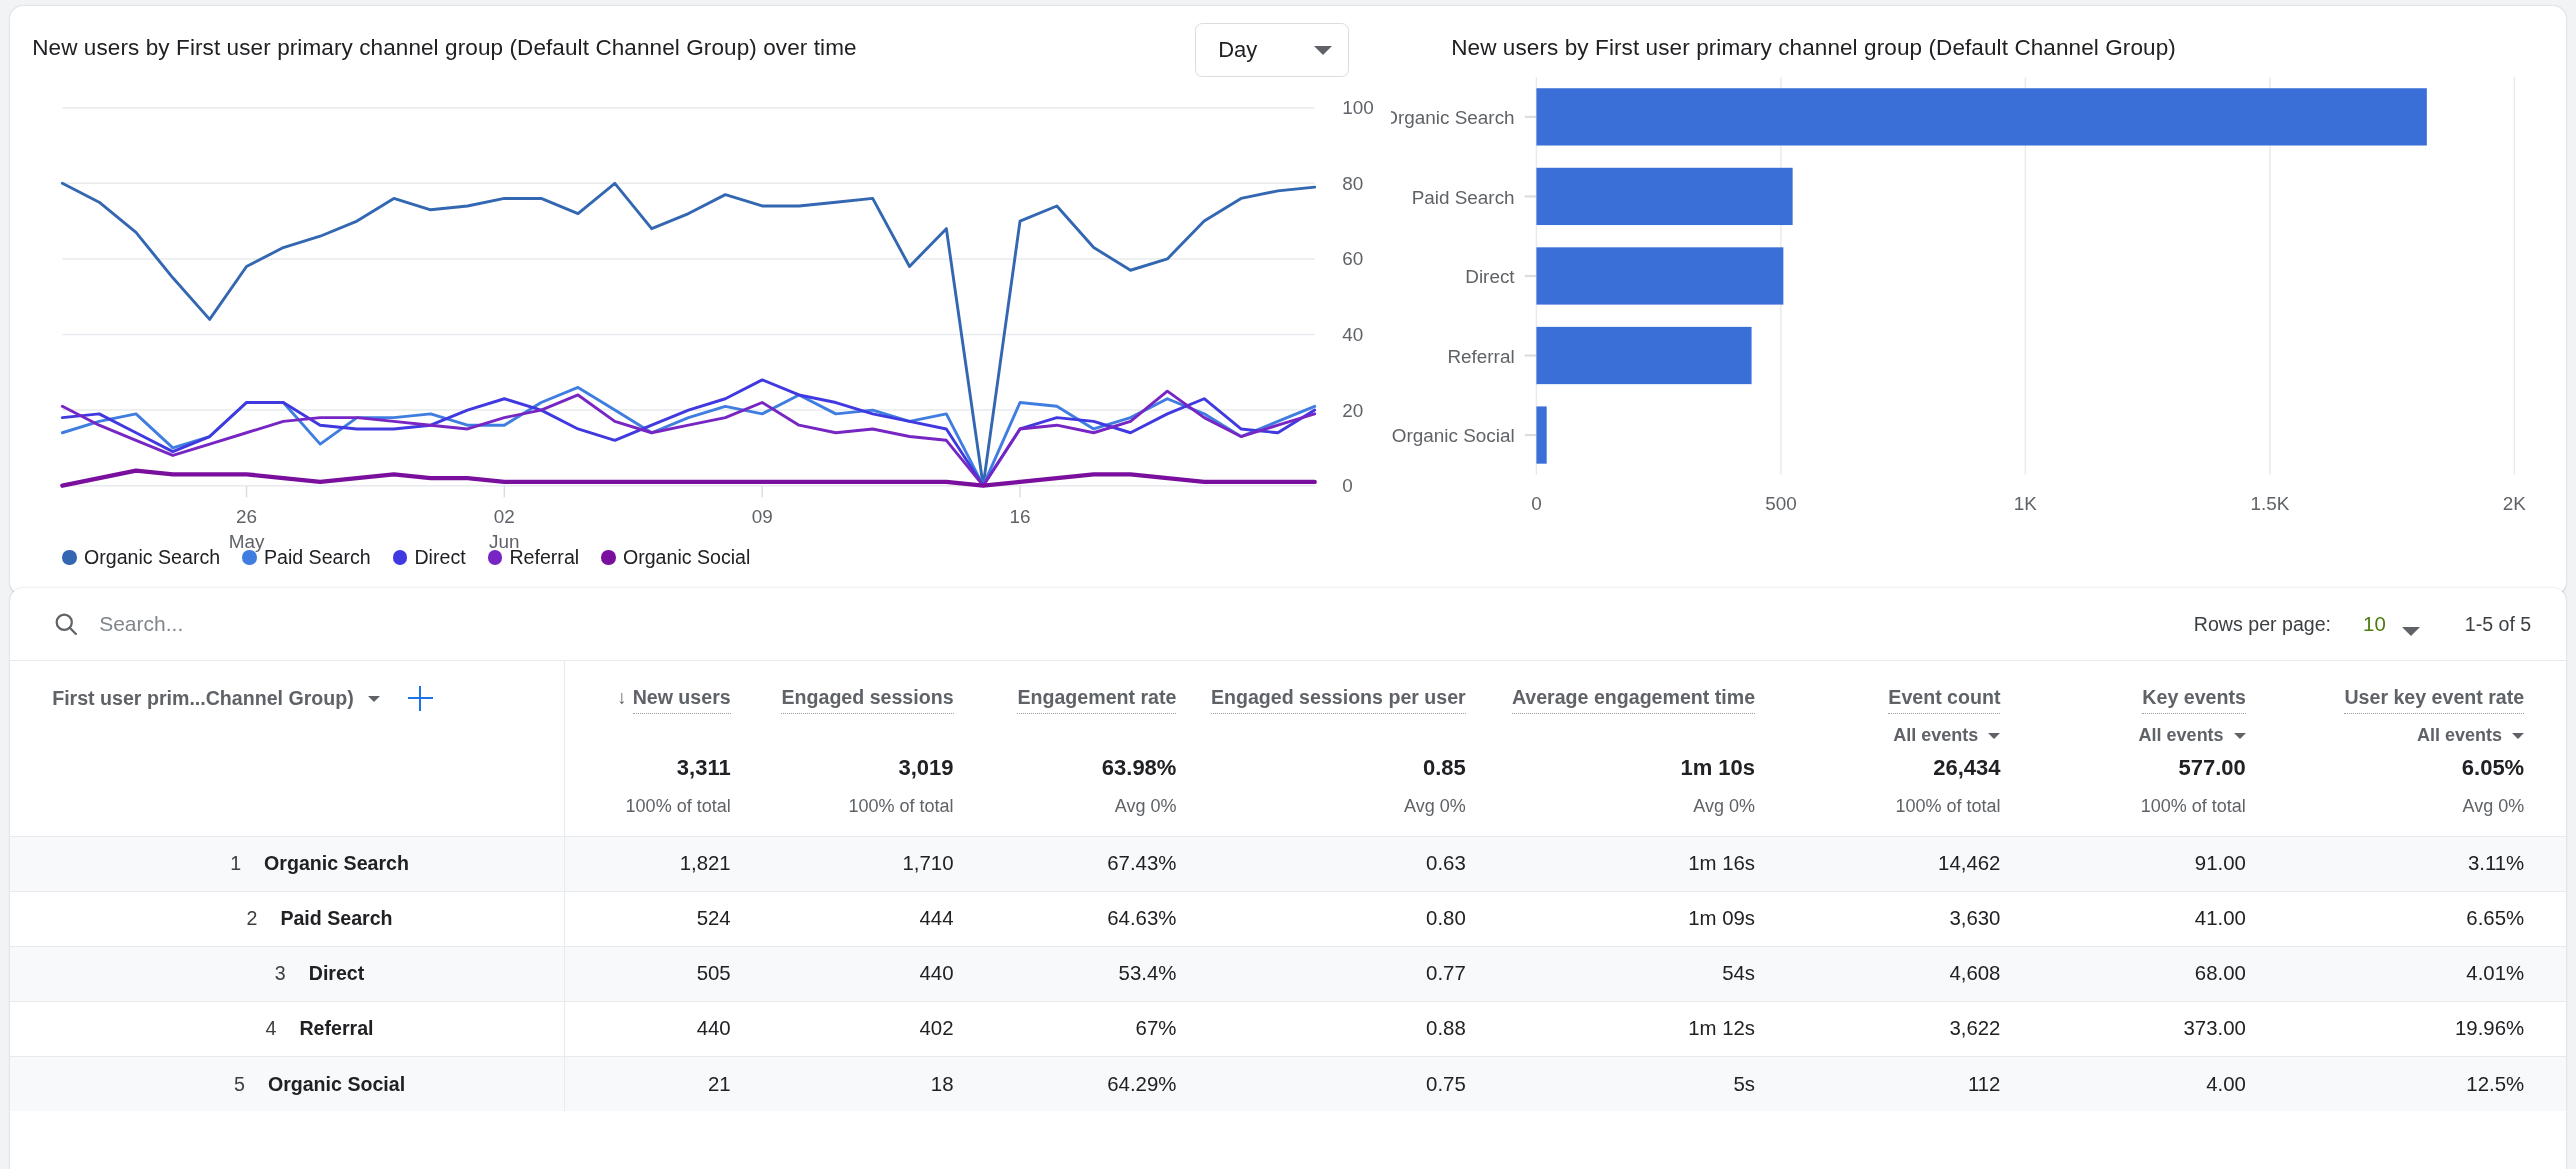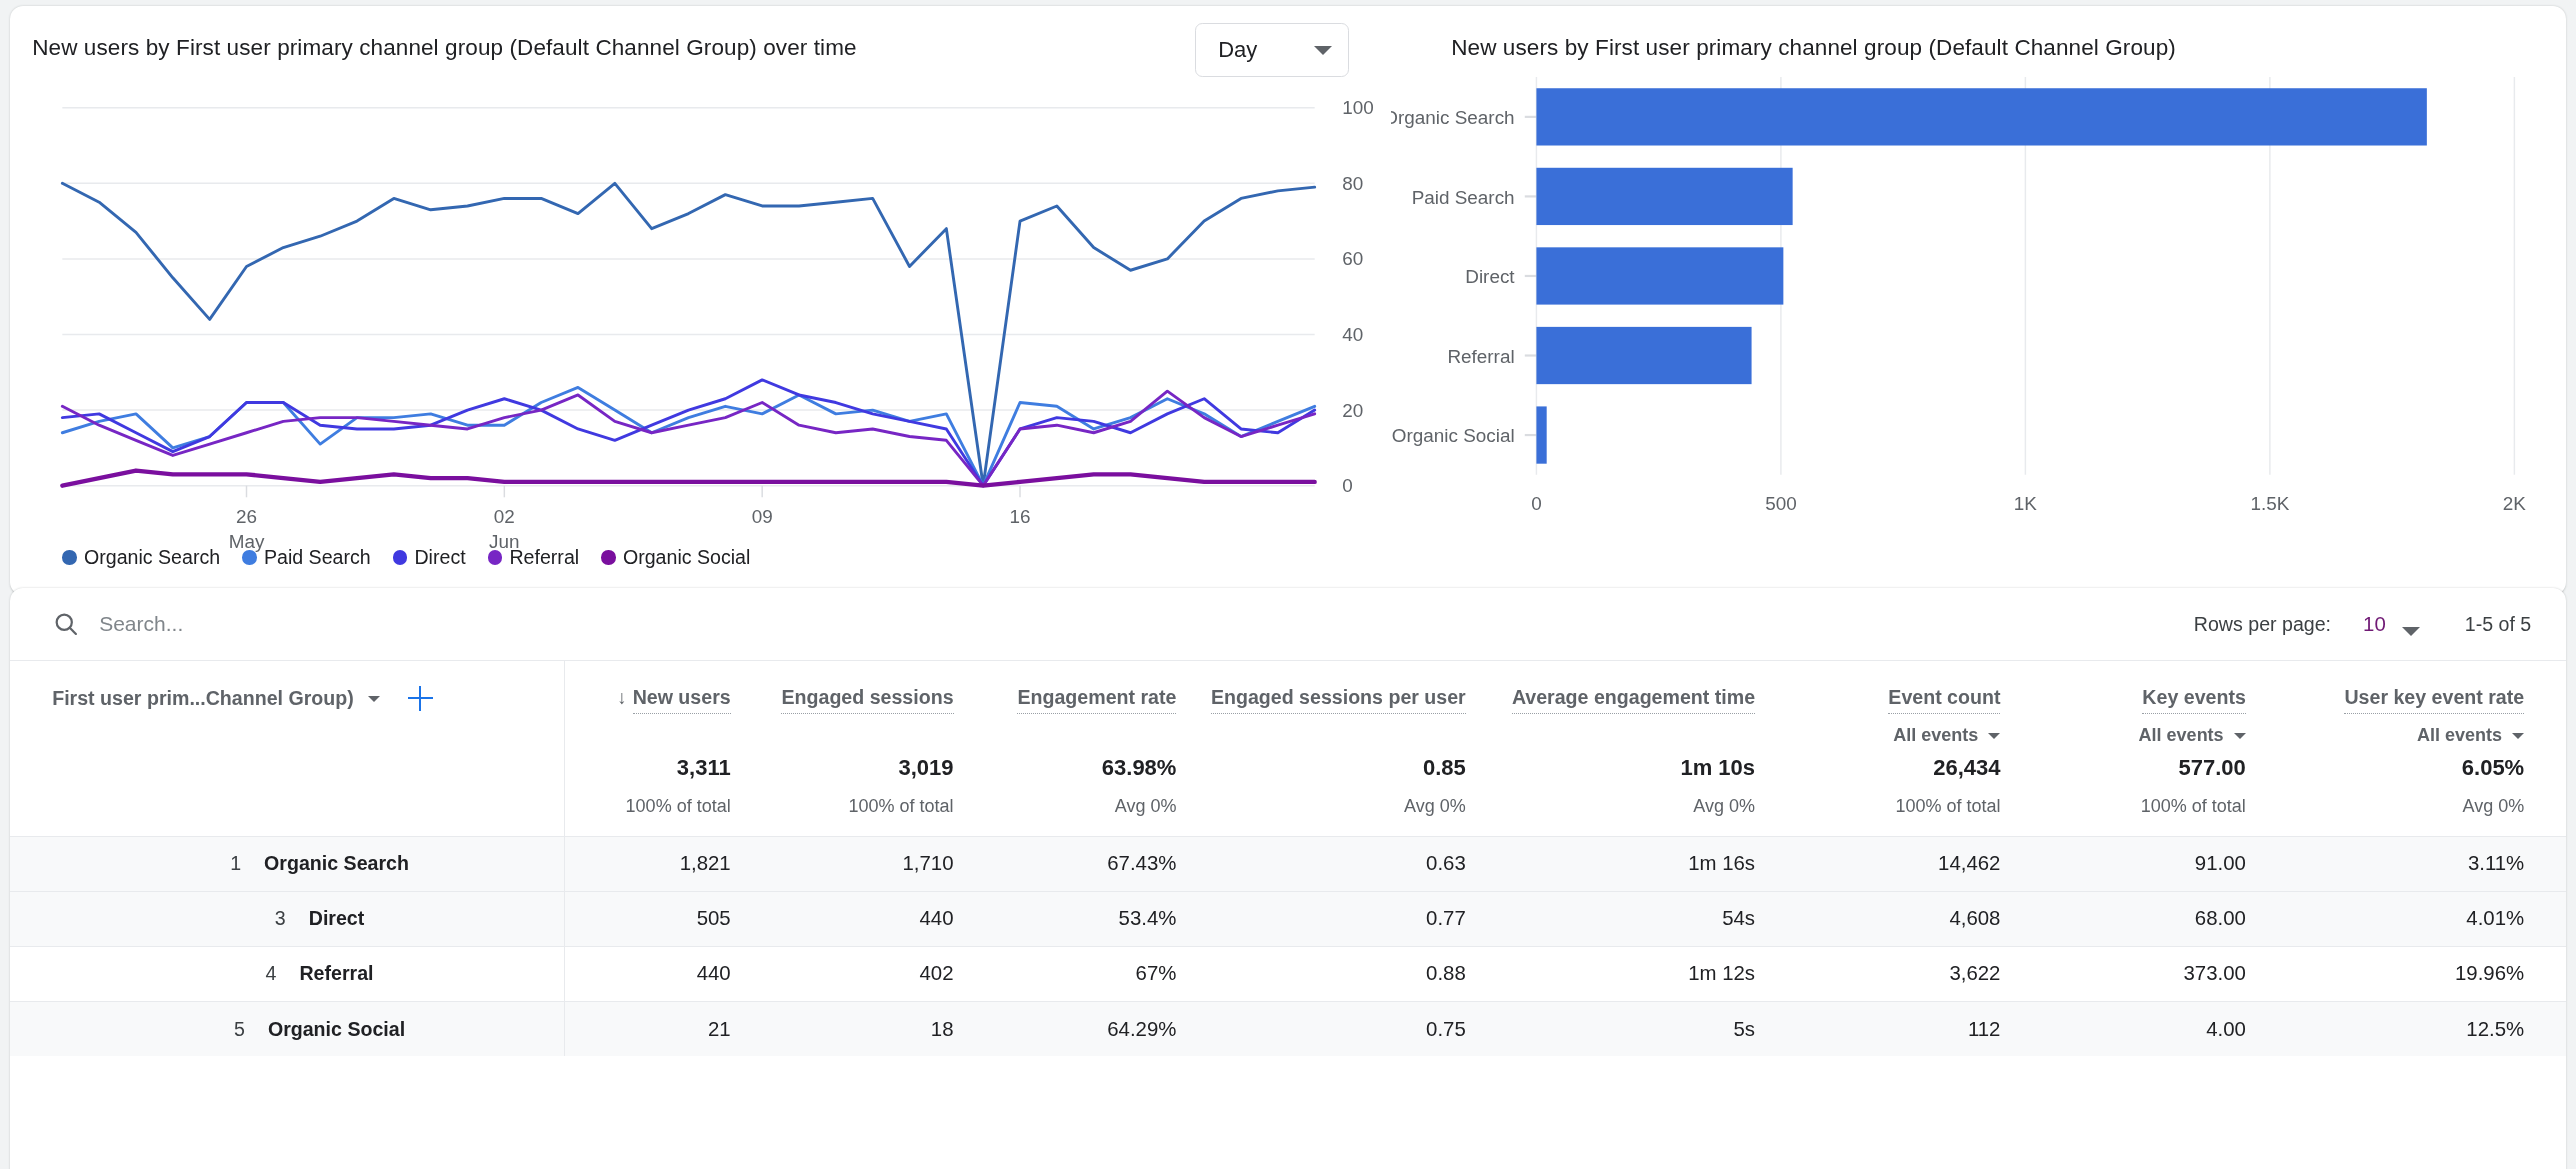--- a/index.html
+++ b/index.html
@@ -85,21 +85,21 @@
     border: none; outline: none;
     font-family: "Liberation Sans", sans-serif;
     font-size: 21px; color: #202124;
     background: transparent;
     margin-left: 19px;
     width: 436px;
   }
   .search-input::placeholder { color: #80868b; }
   .rows-ctl { display: flex; align-items: flex-end; font-size: 19.6px; color: #3c4043; }
   .rows-ctl .lbl { color: #3c4043; }
-  .rows-val { margin-left: 32px; font-size: 20.4px; color: #701a75; }
+  .rows-val { margin-left: 32px; font-size: 20.4px; color: #4d7c0f; }
   .rows-caret { margin-left: 16px; }
   .range-txt { margin-left: 45px; font-size: 19.6px; color: #3c4043; }
 
   table.ga { width: 100%; border-collapse: collapse; table-layout: fixed; }
 
   .dim-head-cell {
     text-align: left;
     vertical-align: top;
     padding: 25px 0 0 42px;
     border-right: 0.7px solid #e8eaed;
@@ -419,20 +419,31 @@
           <tr class="alt">
             <td class="idx-cell"><span class="idx-num">1</span><span class="dim-name">Organic Search</span></td>
             <td class="num-cell">1,821</td>
             <td class="num-cell">1,710</td>
             <td class="num-cell">67.43%</td>
             <td class="num-cell">0.63</td>
             <td class="num-cell">1m 16s</td>
             <td class="num-cell">14,462</td>
             <td class="num-cell">91.00</td>
             <td class="num-cell" style="padding-right:42px;">3.11%</td>
+          </tr>
+          <tr>
+            <td class="idx-cell"><span class="idx-num">2</span><span class="dim-name">Paid Search</span></td>
+            <td class="num-cell">524</td>
+            <td class="num-cell">444</td>
+            <td class="num-cell">64.63%</td>
+            <td class="num-cell">0.80</td>
+            <td class="num-cell">1m 09s</td>
+            <td class="num-cell">3,630</td>
+            <td class="num-cell">41.00</td>
+            <td class="num-cell" style="padding-right:42px;">6.65%</td>
           </tr>
           <tr class="alt">
             <td class="idx-cell"><span class="idx-num">3</span><span class="dim-name">Direct</span></td>
             <td class="num-cell">505</td>
             <td class="num-cell">440</td>
             <td class="num-cell">53.4%</td>
             <td class="num-cell">0.77</td>
             <td class="num-cell">54s</td>
             <td class="num-cell">4,608</td>
             <td class="num-cell">68.00</td>

